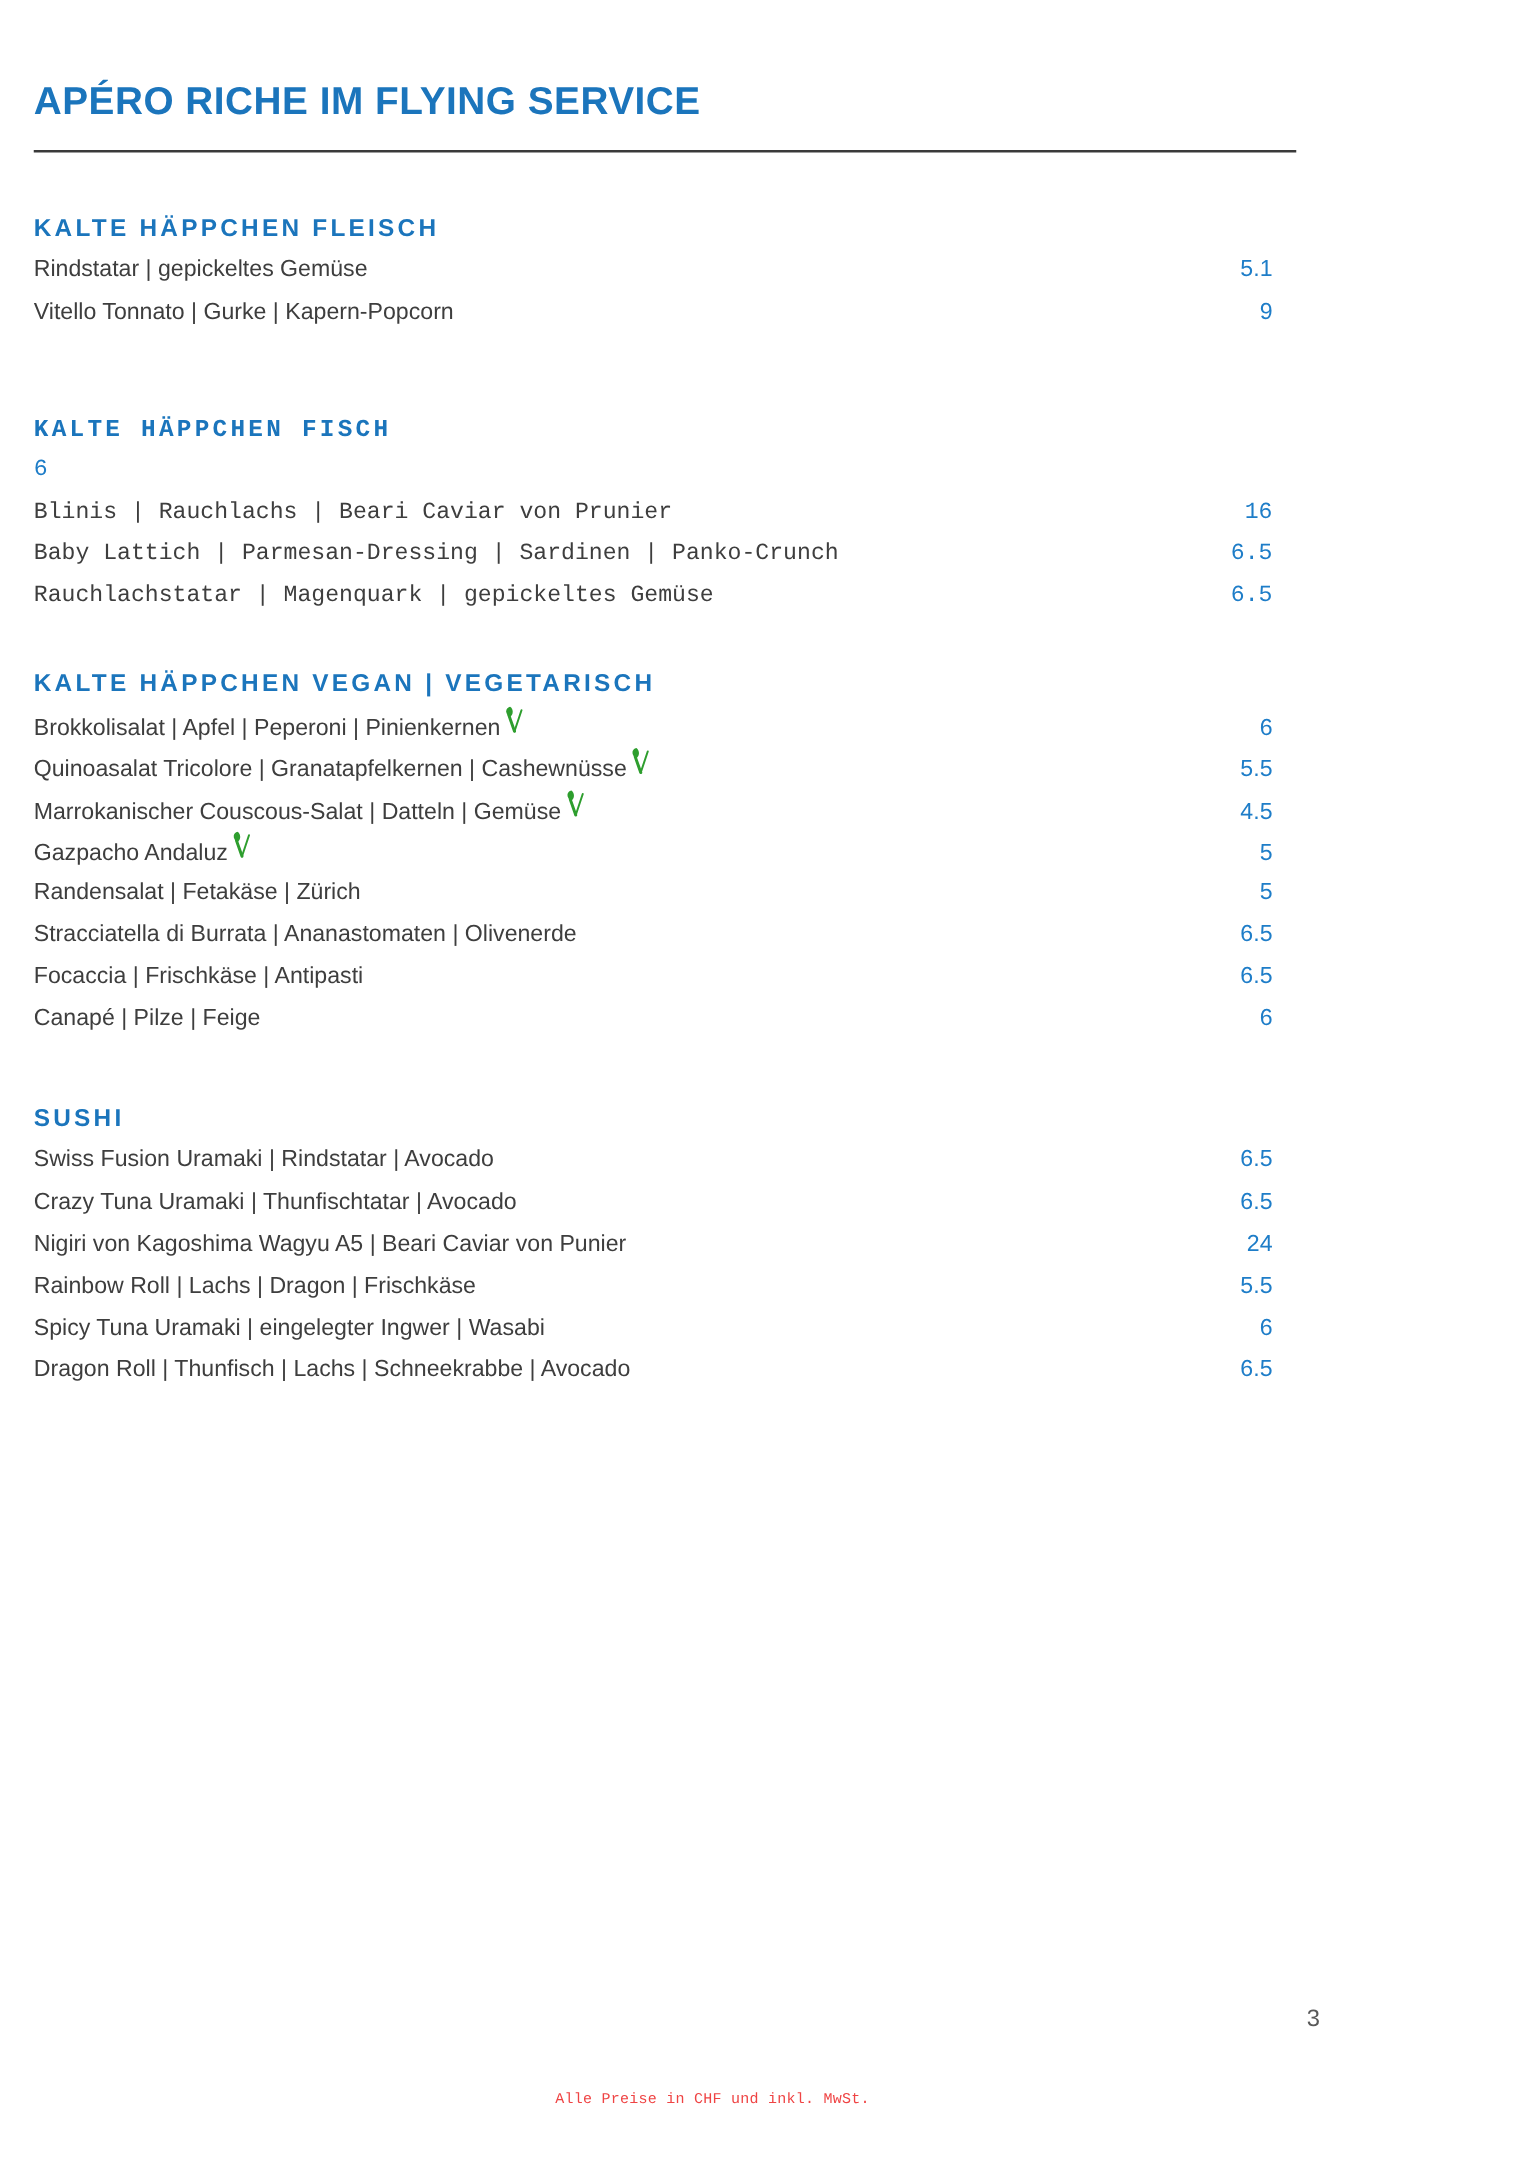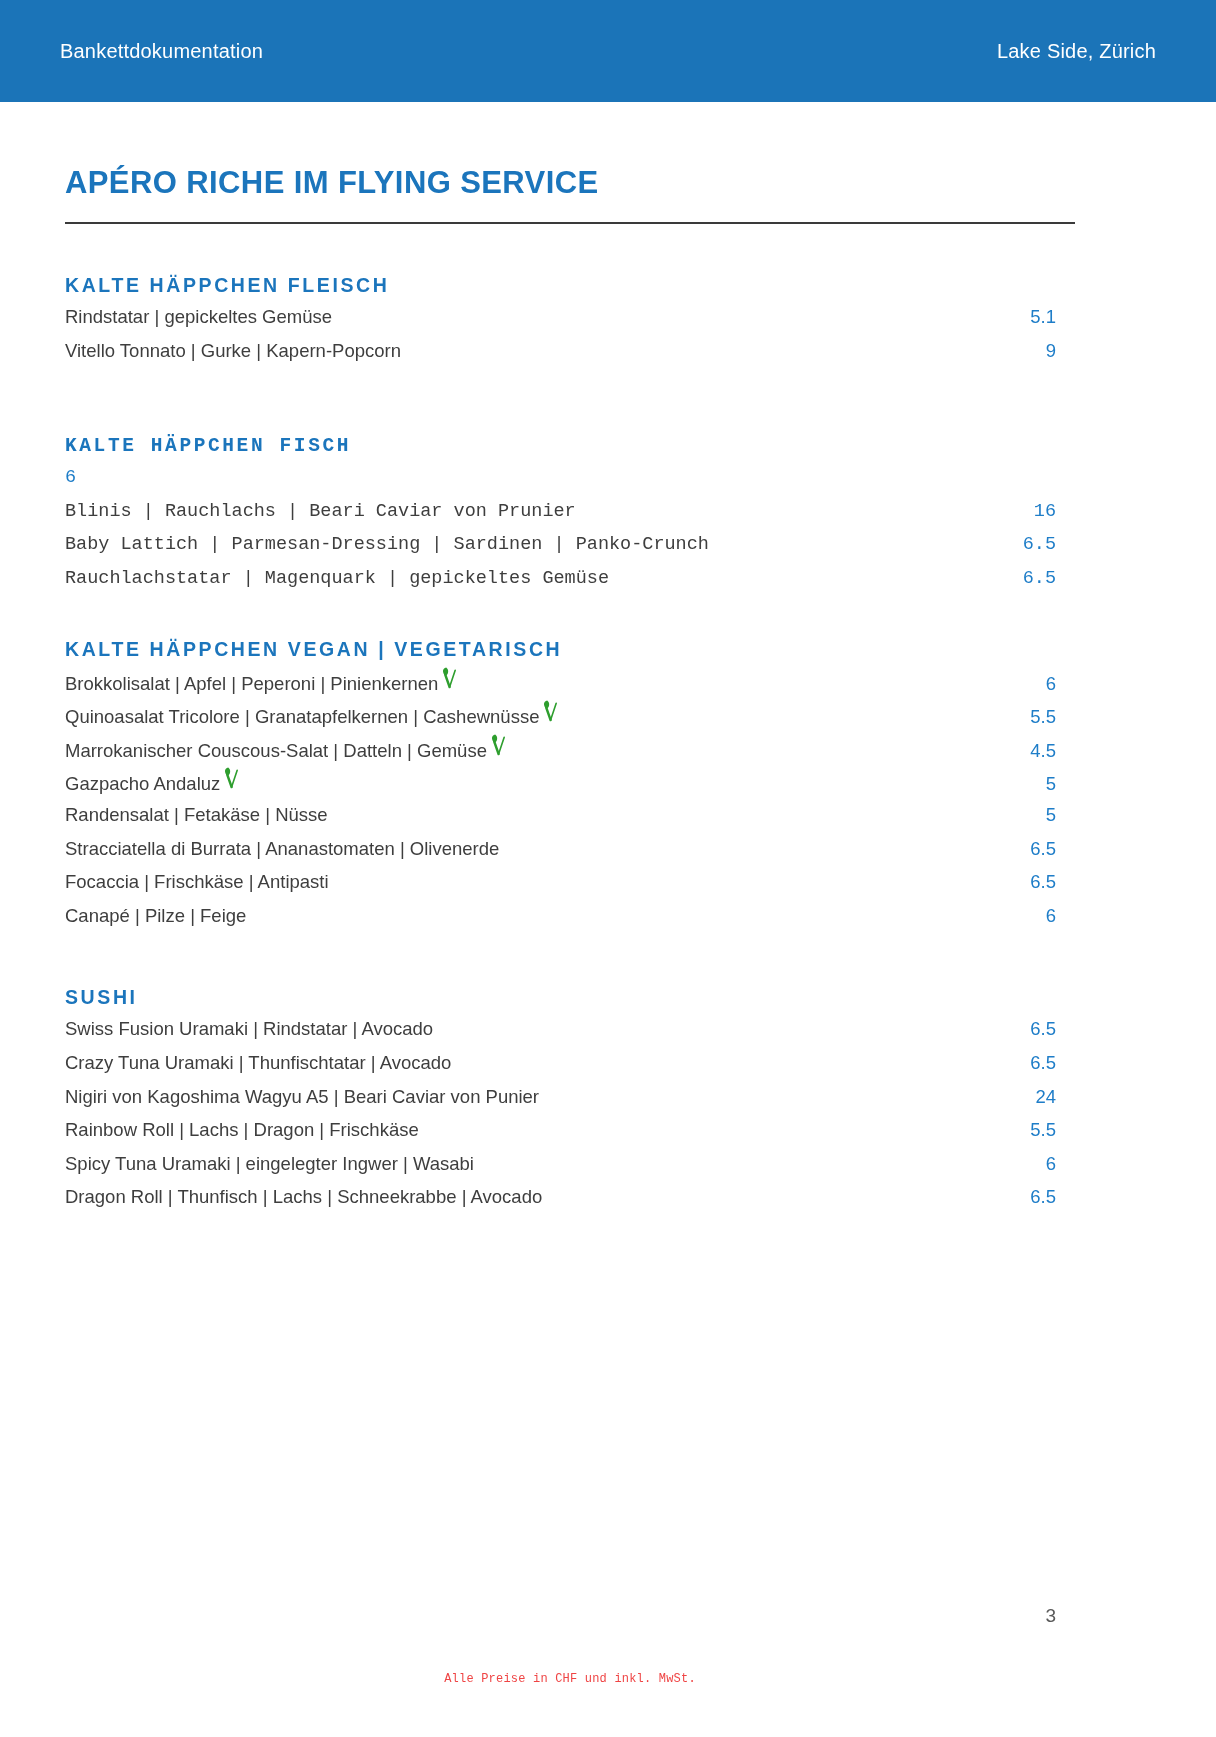--- a/index.html
+++ b/index.html
@@ -24,21 +24,21 @@
     justify-content: space-between;
     padding: 0 60px;
   }
   .topbar span {
     color: #ffffff;
     font-size: 20px;
     font-weight: 400;
     letter-spacing: 0.2px;
   }
   .content {
-    padding: 0 65px;
+    padding: 0 27px;
   }
   .doc-title {
     margin-top: 58px;
     font-size: 31px;
     line-height: 46px;
     font-weight: bold;
     color: #1B75BC;
     letter-spacing: 0.4px;
   }
   .title-rule {
@@ -99,24 +99,20 @@
     color: #ef4444;
     letter-spacing: 0.2px;
     font-family: Liberation Mono, monospace;
   }
 </style>
 </head>
 <body>
 
 <div class="page">
 
-  <header class="topbar">
-    <span>Bankettdokumentation</span>
-    <span>Lake Side, Zürich</span>
-  </header>
 
   <main class="content">
     <h1 class="doc-title">APÉRO RICHE IM FLYING SERVICE</h1>
     <div class="title-rule"></div>
     <div class="sections" id="sections">
         <section class="s1">
           <h2>KALTE HÄPPCHEN FLEISCH</h2>
           <div class="row">
             <span class="nm">Rindstatar | gepickeltes Gemüse</span>
             <span class="pr">5.1</span>
@@ -172,21 +168,21 @@
           </div>
           <div class="row">
             <span class="nm">Gazpacho Andaluz<svg width="16" height="22" viewBox="0 0 16 22" class="leaf">
                 <path d="M4.6 9 C 0.8 5.5, 1.2 1.2, 5.2 0.4 C 8.2 2.8, 7.6 7.2, 4.6 9 Z" fill="#2E9E2E"></path>
                 <path d="M4.2 7.5 L 8.6 20" stroke="#2E9E2E" stroke-width="2.4" fill="none" stroke-linecap="round"></path>
                 <path d="M8.6 20 L 14.2 3.2" stroke="#2E9E2E" stroke-width="1.6" fill="none" stroke-linecap="round"></path>
               </svg></span>
             <span class="pr">5</span>
           </div>
           <div class="row">
-            <span class="nm">Randensalat | Fetakäse | Nüsse</span>
+            <span class="nm">Randensalat | Fetakäse | Zürich</span>
             <span class="pr">5</span>
           </div>
           <div class="row">
             <span class="nm">Stracciatella di Burrata | Ananastomaten | Olivenerde</span>
             <span class="pr">6.5</span>
           </div>
           <div class="row">
             <span class="nm">Focaccia | Frischkäse | Antipasti</span>
             <span class="pr">6.5</span>
           </div>

